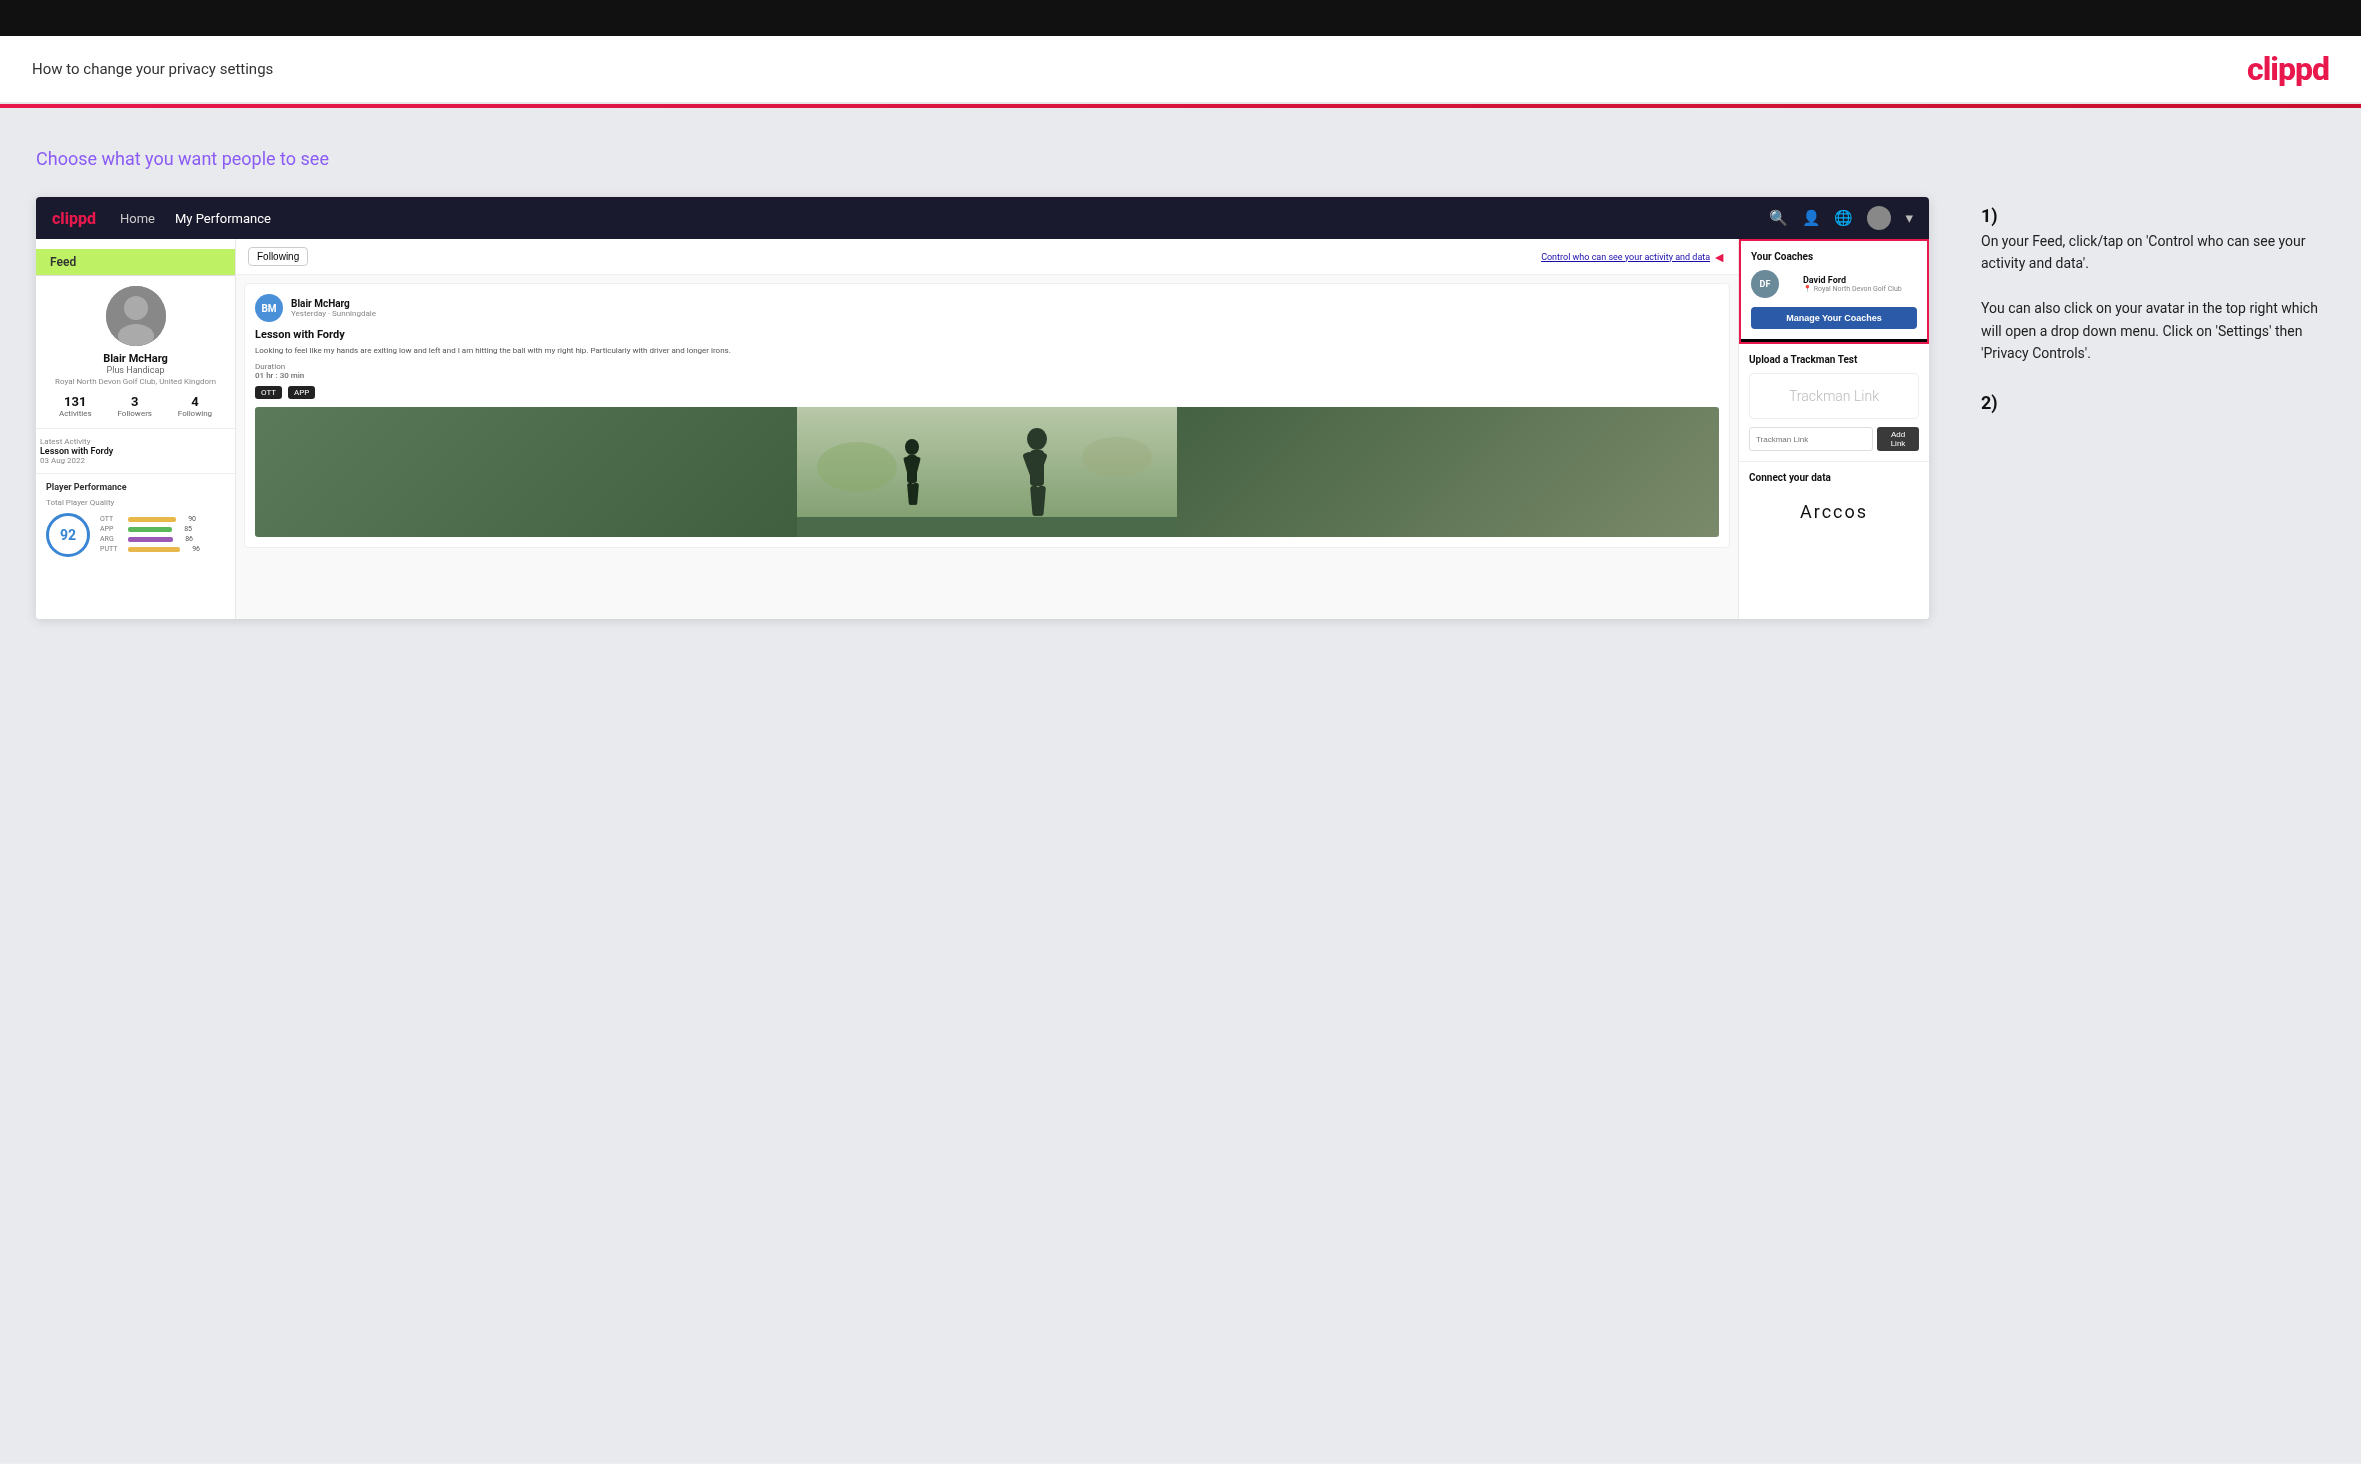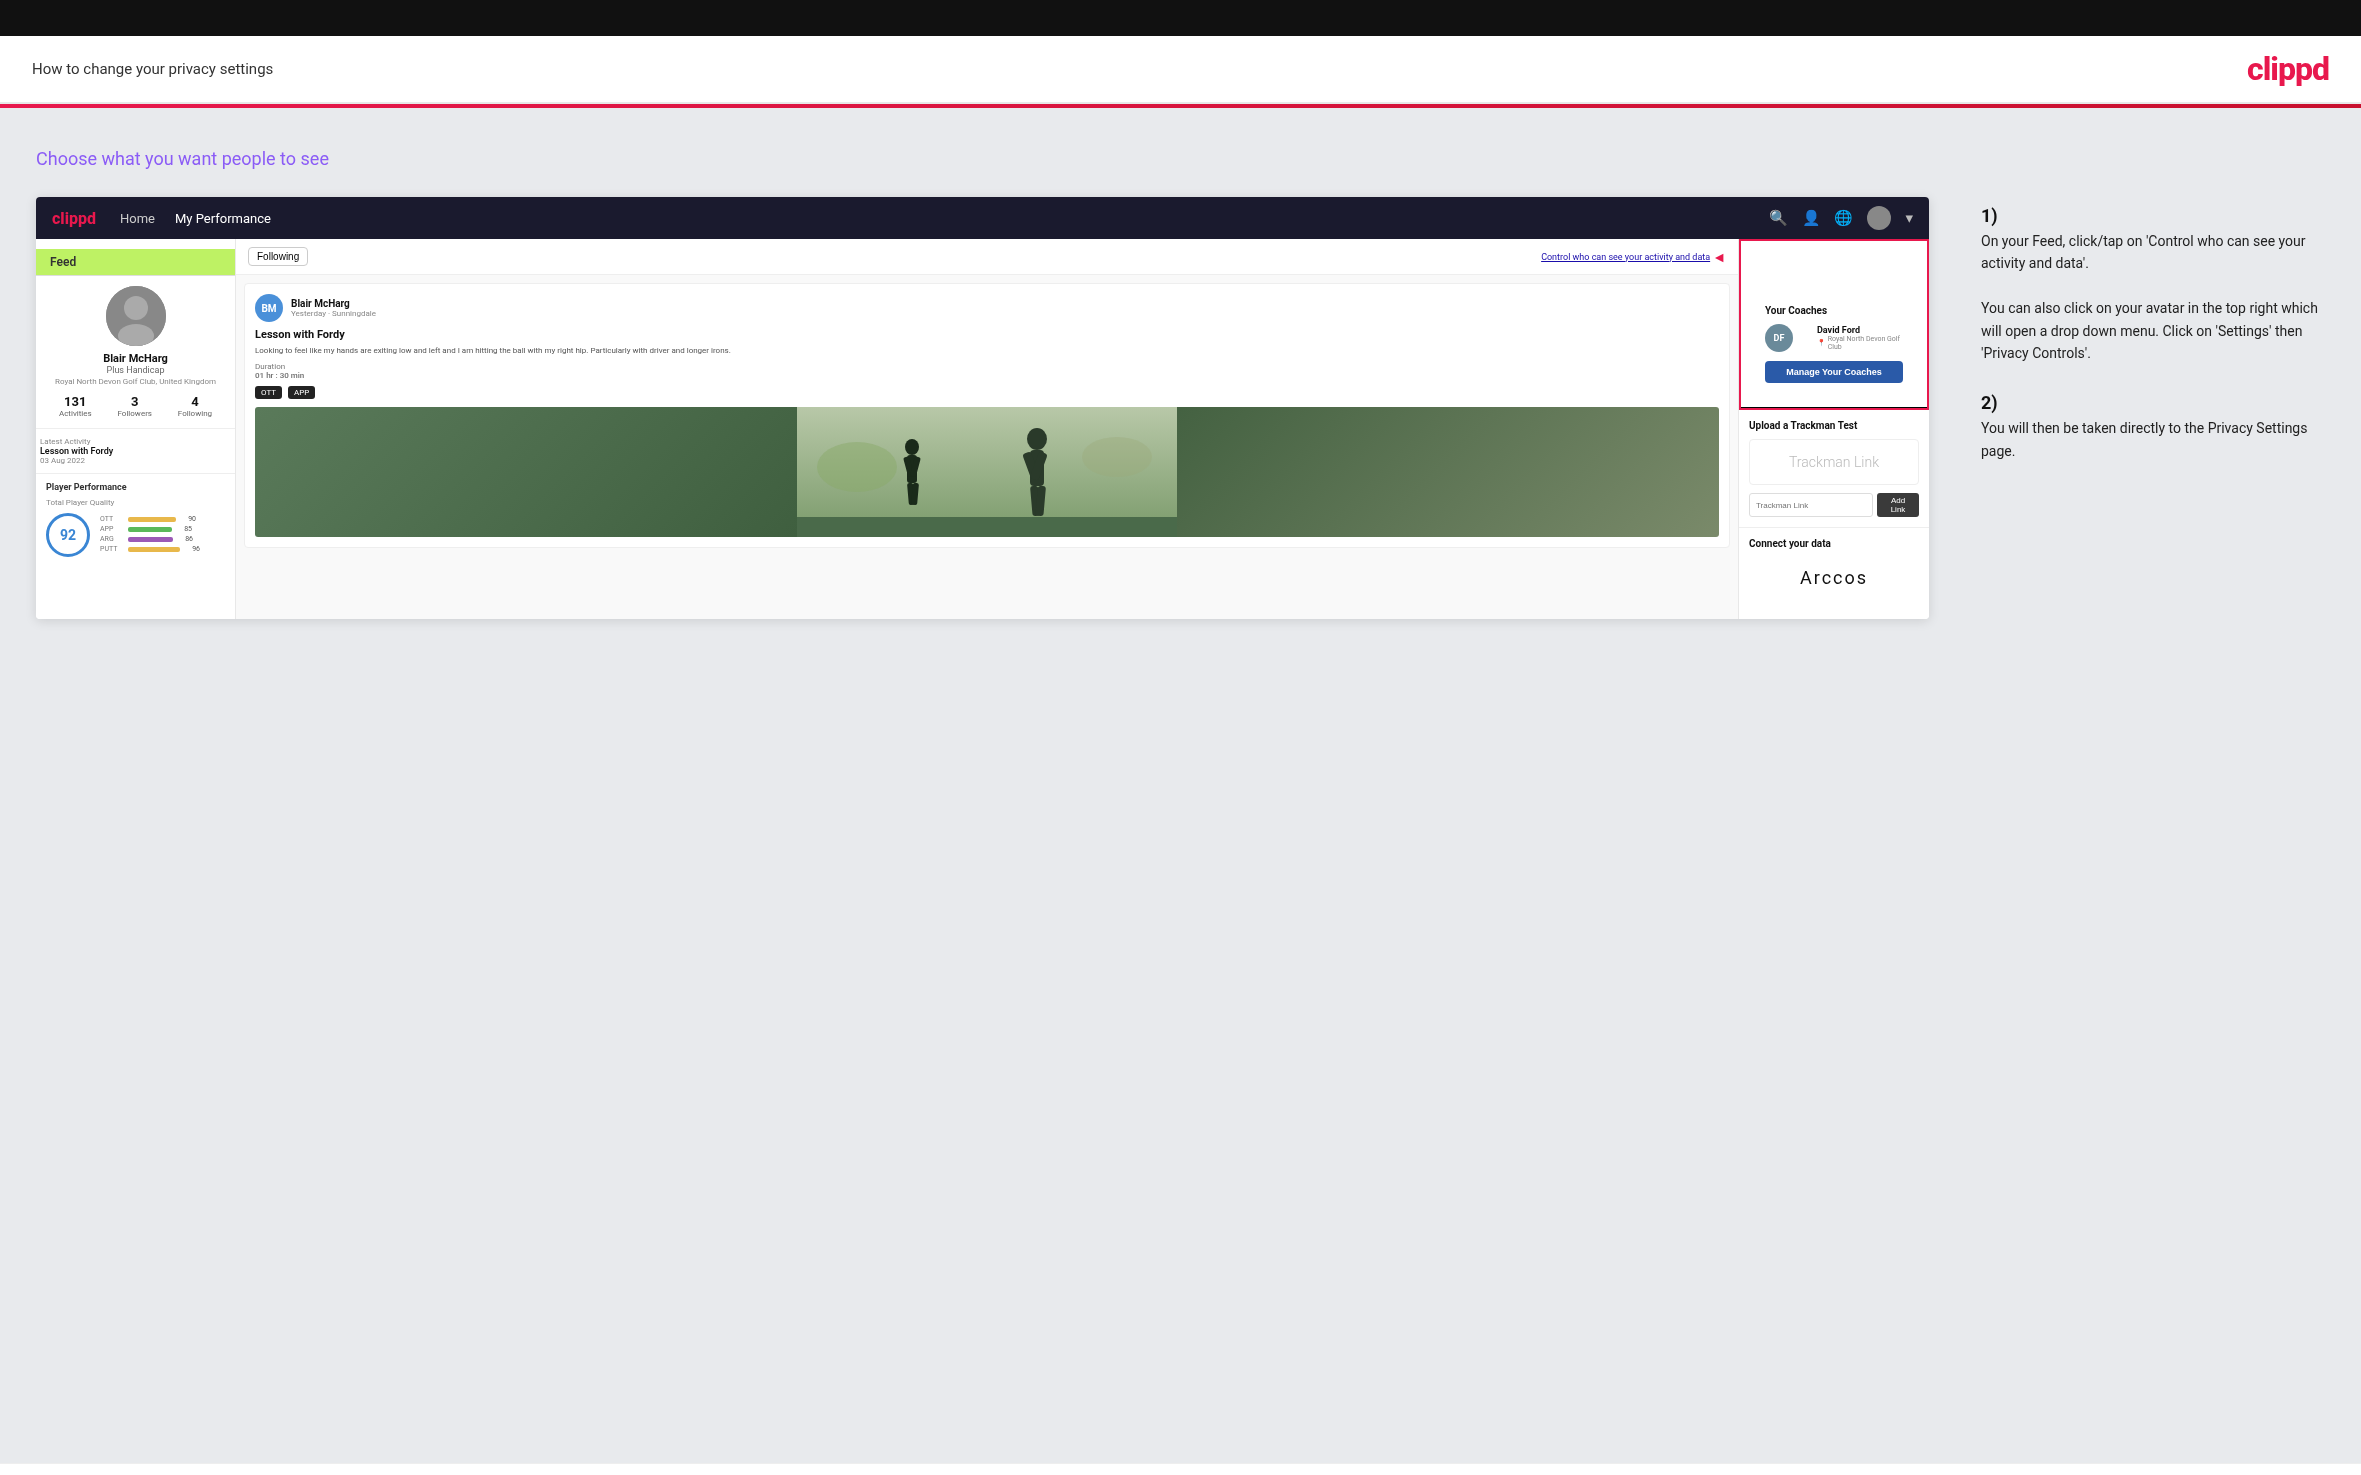--- a/index.html
+++ b/index.html
@@ -369,23 +369,22 @@
       flex-shrink: 0;
       background: #fff;
       padding: 0;
     }
     
     .red-box {
       border: 2px solid #e8184d;
       margin: 0;
     }
     .coaches-section {
-      padding: 24px;
-      border-bottom: 1px solid #000000;
-      margin-top: 40px;
+      padding: 10px;
+      border-bottom: 3px solid #000000;
     }
     .coaches-title {
       font-size: 10px;
       font-weight: 700;
       color: #111;
       margin-bottom: 8px;
     }
     .coach-item {
       display: flex;
       align-items: center;
@@ -724,21 +723,20 @@
 
     <div class="instructions-panel">
 
       <div class="instruction-item">
         <div class="instruction-num">1)</div>
         <div class="instruction-text">On your Feed, click/tap on 'Control who can see your activity and data'.<br><br>You can also click on your avatar in the top right which will open a drop down menu. Click on 'Settings' then 'Privacy Controls'.</div>
       </div>
 
       <div class="instruction-item">
         <div class="instruction-num">2)</div>
-        <div class="instruction-text">You will then be taken directly to the Privacy Settings page.</div>
       </div>
 
     </div>
 
   </div>
 
 </main>
 
 <footer class="site-footer">
   

